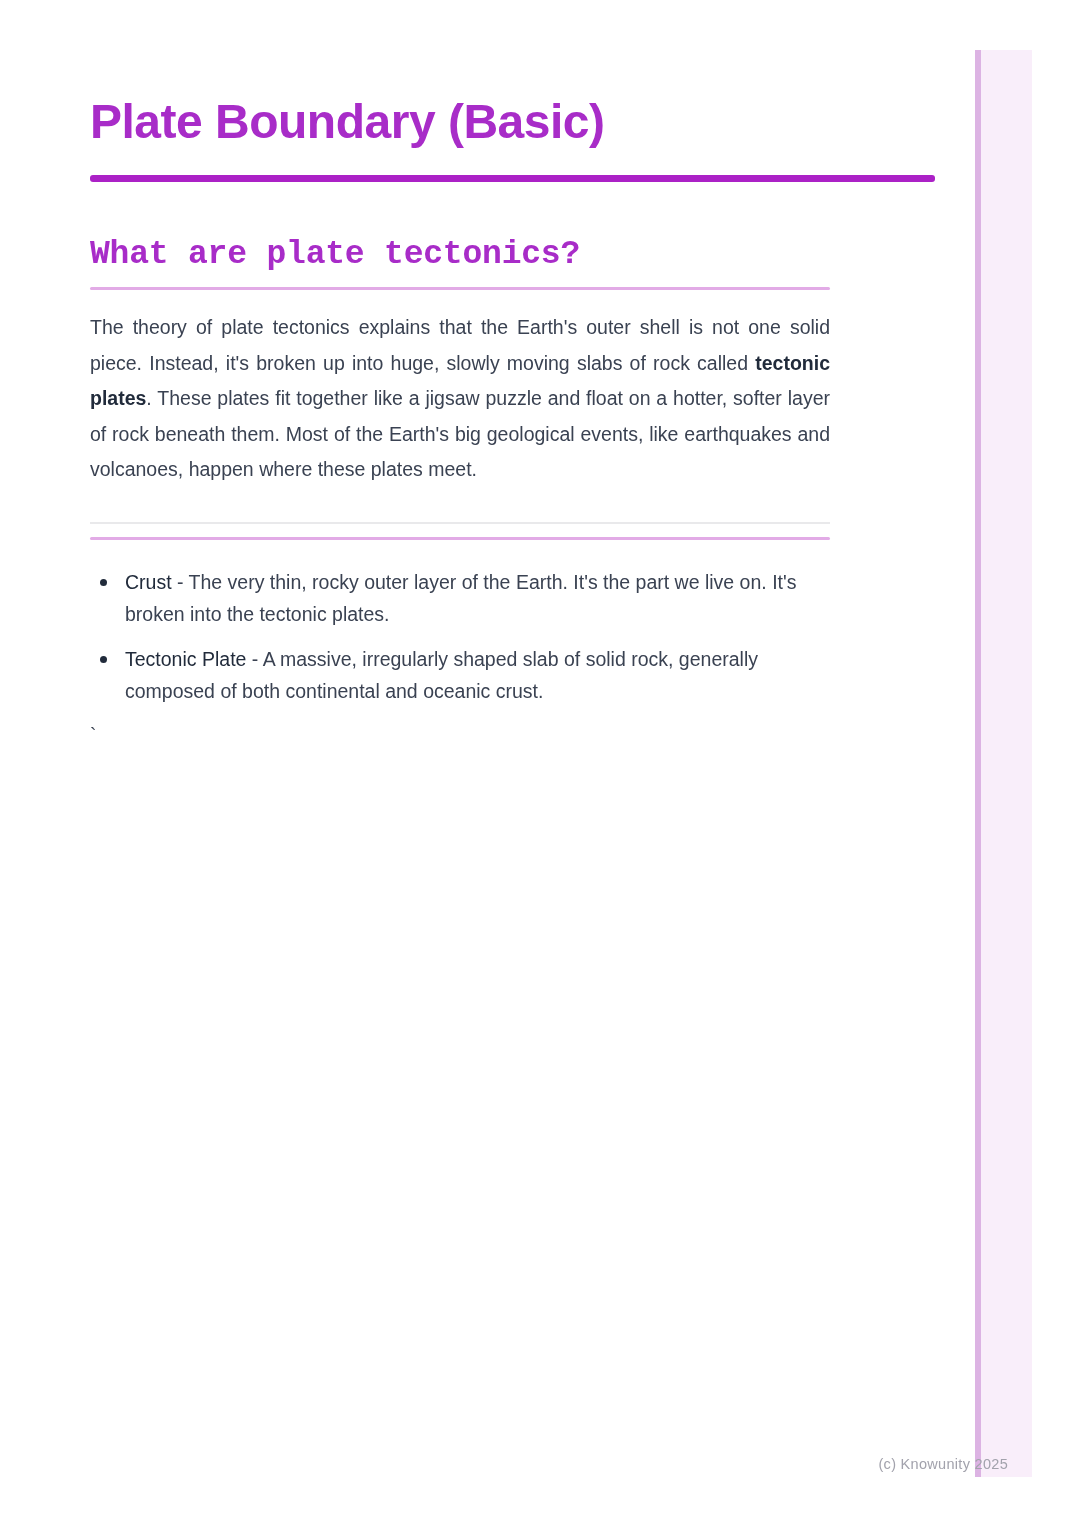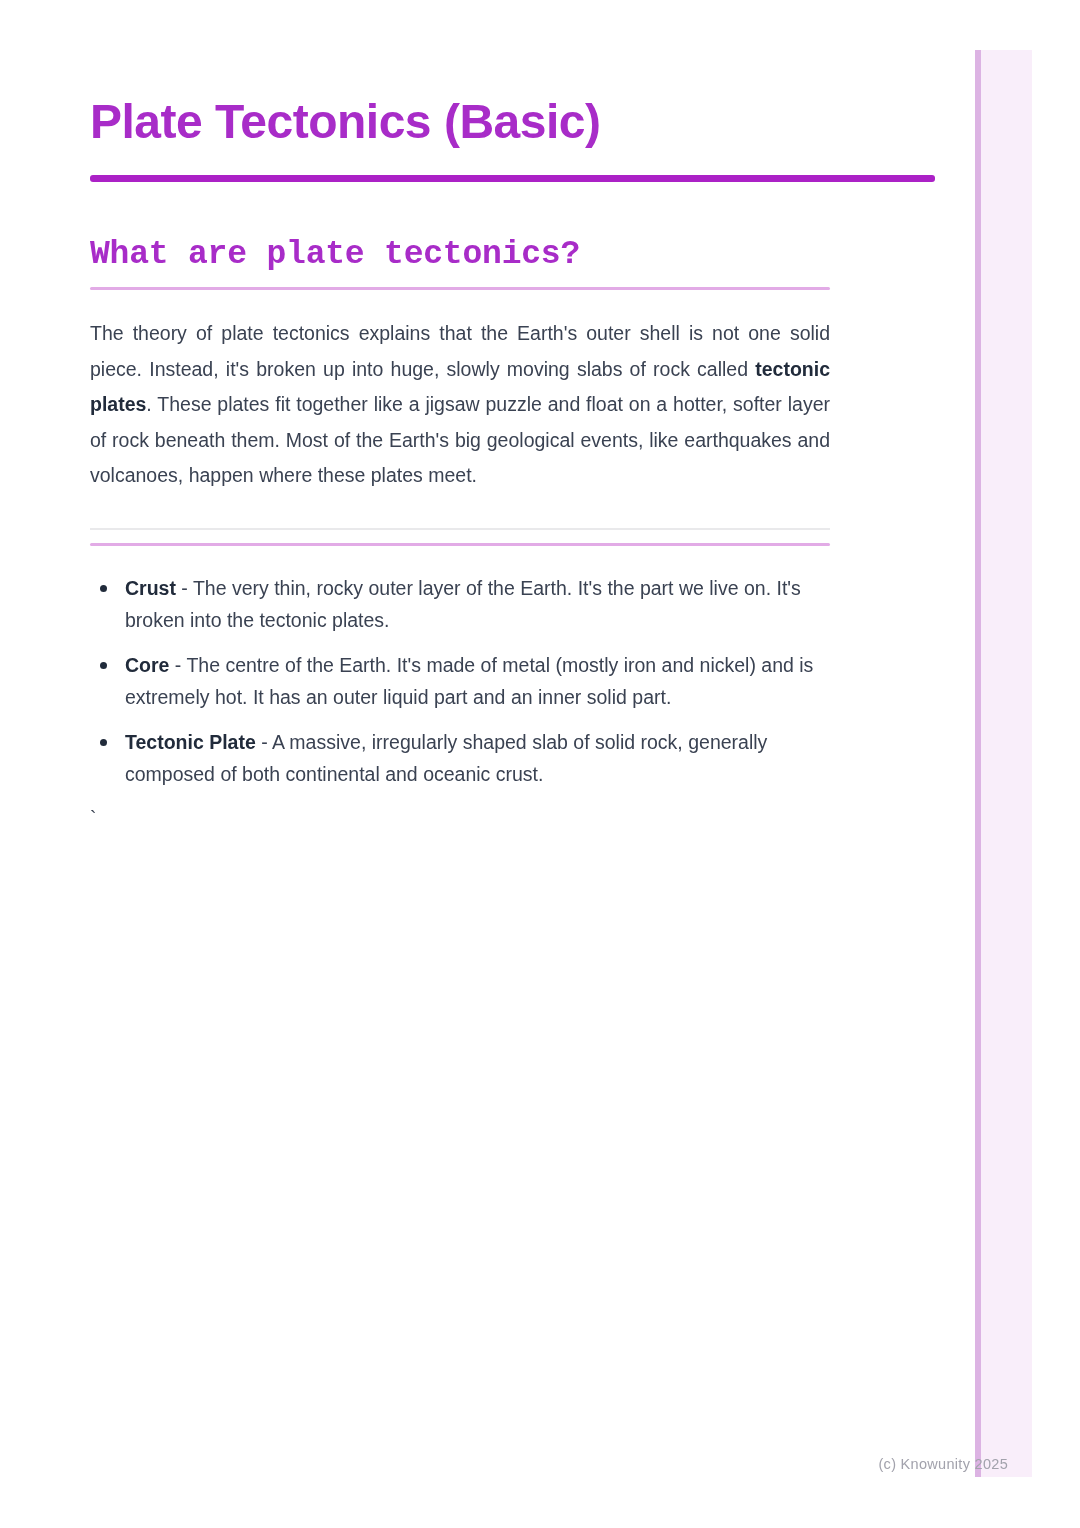--- a/index.html
+++ b/index.html
@@ -43,73 +43,70 @@
   .section-heading{
     margin-top:54px;
     font-size:33px;line-height:38px;font-weight:800;
     letter-spacing:-0.2px;color:var(--heading);font-family:Liberation Mono, monospace;
   }
   .heading-rule{
     width:740px;height:3px;margin-top:13px;border-radius:2px;
     background:var(--heading-rule);
   }
   .body-paragraph{
-    margin-top:26px;
+    margin-top:20px;
     font-size:19.5px;line-height:35.5px;color:var(--body);
     text-align:justify;
   }
   .body-paragraph b{color:var(--term);font-weight:700;}
   .section-divider{
     width:740px;height:2px;margin-top:34px;background:var(--divider);
   }
   ul.keyword-list{
     margin-top:26px;list-style:none;
   }
   ul.keyword-list li{
     position:relative;padding-left:35px;margin-bottom:12px;
     font-size:19.5px;line-height:32.5px;color:var(--body);
   }
   .dot{
     position:absolute;left:10px;top:13px;width:7px;height:7px;
     border-radius:50%;background:var(--term);
   }
-  .term{font-weight:700;color:var(--term);}
+  .term{font-weight:400;color:var(--term);}
   .stray{
     margin-top:16px;font-size:19px;color:var(--body);
   }
 </style>
 </head>
 <body>
 
 <div class="side-strip"></div>
 
 <div class="page-footer">(c) Knowunity 2025</div>
 
 <div class="content">
 
-  <h1 class="doc-title">Plate Tectonics (Basic)</h1>
+  <h1 class="doc-title">Plate Boundary (Basic)</h1>
 
   <div class="title-rule"></div>
 
   <h2 class="section-heading">What are plate tectonics?</h2>
   <div class="heading-rule"></div>
 
   <p class="body-paragraph"><span>The theory of plate tectonics explains that the Earth's outer shell is not one solid piece. Instead, it's broken up into huge, slowly moving slabs of rock called </span><b>tectonic plates</b><span>. These plates fit together like a jigsaw puzzle and float on a hotter, softer layer of rock beneath them. Most of the Earth's big geological events, like earthquakes and volcanoes, happen where these plates meet.</span></p>
 
   <div class="section-divider"></div>
 
   <div class="heading-rule"></div>
 
   <ul class="keyword-list">
     <li>
       <span class="dot"></span><span class="term">Crust</span><span> - The very thin, rocky outer layer of the Earth. It's the part we live on. It's broken into the tectonic plates.</span>
     </li>
     <li>
-      <span class="dot"></span><span class="term">Core</span><span> - The centre of the Earth. It's made of metal (mostly iron and nickel) and is extremely hot. It has an outer liquid part and an inner solid part.</span>
-    </li>
-    <li>
       <span class="dot"></span><span class="term">Tectonic Plate</span><span> - A massive, irregularly shaped slab of solid rock, generally composed of both continental and oceanic crust.</span>
     </li>
   </ul>
 
   <div class="stray">`</div>
 
 </div>
 
 </body></html>

